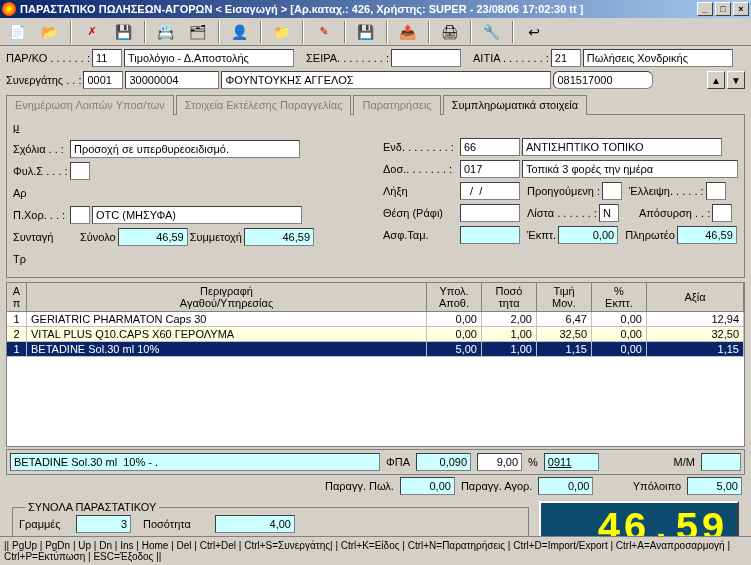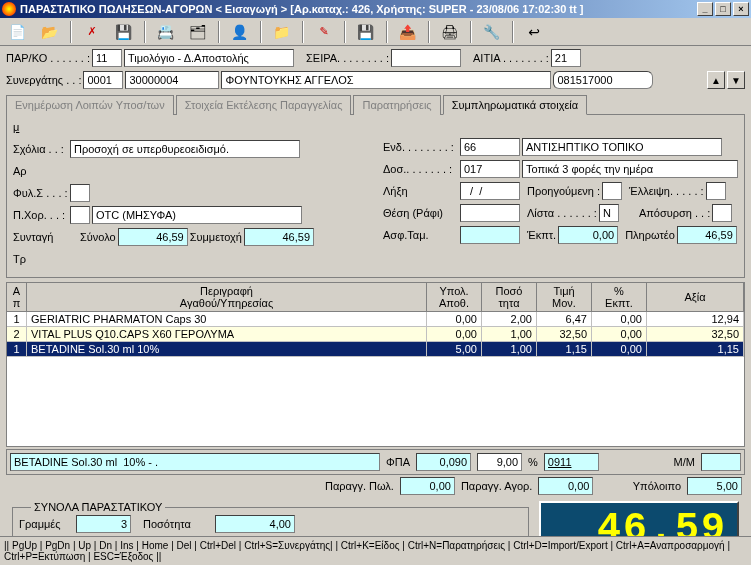--- a/index.html
+++ b/index.html
@@ -15,21 +15,21 @@
 .form-area{padding:2px 6px}
 .row{display:flex;align-items:center;gap:2px;margin-bottom:2px;height:20px}
 .lbl{font-size:11px;color:#000}
 .inp{background:#fff;border:1px solid #808080;border-top-color:#404040;border-left-color:#404040;height:18px;padding:1px 3px;font-size:11px}
 .inp-blue{background:#ccffff}
 .tabs{display:flex;margin-top:4px;border-bottom:1px solid #808080}
 .tab{padding:3px 8px;background:#d4d0c8;border:1px solid #808080;border-bottom:none;margin-right:2px;font-size:11px;color:#808080;position:relative;top:1px}
 .tab.active{background:#d4d0c8;color:#000;border-bottom:1px solid #d4d0c8}
 .panel{border:1px solid #808080;border-top:none;padding:6px;background:#d4d0c8}
 .grp{border:1px solid #808080;padding:6px;position:relative;margin-top:6px}
-.grp-title{position:absolute;top:-7px;left:18px;background:#d4d0c8;padding:0 3px;font-size:11px}
+.grp-title{position:absolute;top:-7px;left:12px;background:#d4d0c8;padding:0 3px;font-size:11px}
 .arrow-btn{width:18px;height:18px;border:1px solid #fff;border-right-color:#404040;border-bottom-color:#404040;background:#d4d0c8;display:flex;align-items:center;justify-content:center;font-size:10px}
 .grid{border:1px solid #808080;background:#fff;margin-top:4px}
 .grid-hdr{display:flex;background:#d4d0c8;border-bottom:1px solid #808080}
 .grid-hdr-cell{border-right:1px solid #808080;padding:2px 4px;text-align:center;font-size:11px;display:flex;align-items:center;justify-content:center}
 .grid-body{height:134px;overflow-y:scroll;background:#fff}
 .grid-row{display:flex;border-bottom:1px solid #c0c0c0;height:15px}
 .grid-row.sel{background:#0a246a;color:#fff}
 .grid-row.alt{background:#ffffe0}
 .grid-cell{border-right:1px solid #c0c0c0;padding:1px 4px;font-size:11px;overflow:hidden;white-space:nowrap}
 .c-num{width:20px;text-align:center}
@@ -85,20 +85,21 @@
 
 <div class="form-area">
   <div class="row">
     <span class="lbl">ΠΑΡ/ΚΟ . . . . . . :</span>
     <input class="inp" style="width: 30px;" value="11">
     <input class="inp" style="width: 170px;" value="Τιμολόγιο - Δ.Αποστολής">
     <span class="lbl" style="margin-left:10px">ΣΕΙΡΑ. . . . . . . . :</span>
     <input class="inp" style="width: 70px;">
     <span class="lbl" style="margin-left:10px">ΑΙΤΙΑ . . . . . . . :</span>
     <input class="inp" style="width: 30px;" value="21">
+    <input class="inp" style="width: 150px;" value="Πωλήσεις Χονδρικής">
   </div>
   <div class="row">
     <span class="lbl">Συνεργάτης . . :</span>
     <input class="inp" style="width: 40px;" value="0001">
     <input class="inp" style="width: 94px;" value="30000004">
     <input class="inp" style="width: 330px;" value="ΦΟΥΝΤΟΥΚΗΣ ΑΓΓΕΛΟΣ">
     <input class="inp" style="width: 100px; border-radius: 6px;" value="081517000">
     <div style="flex:1"></div>
     <div class="arrow-btn">▲</div>
     <div class="arrow-btn">▼</div>
@@ -113,26 +114,26 @@
 
   <div class="panel">
     <div style="display:flex;gap:20px">
       <div style="flex:1">
         <div class="lbl" style="text-decoration:underline;margin-bottom:6px">μ</div>
         <div class="row">
           <span class="lbl" style="width:55px">Σχόλια . . :</span>
           <input class="inp" style="width: 230px;" value="Προσοχή σε υπερθυρεοειδισμό.">
         </div>
         <div class="row">
+          <span class="lbl" style="width:55px">Φυλ.Σ . . . :</span>
+          <input class="inp" style="width: 20px;">
+        </div>
+        <div class="row">
             <span class="lbl">Αρ</span>
           </div>
-        <div class="row">
-          <span class="lbl" style="width:55px">Φυλ.Σ . . . :</span>
-          <input class="inp" style="width: 20px;">
-        </div>
         <div class="row">
           <span class="lbl" style="width:55px">Π.Χορ. . . :</span>
           <input class="inp" style="width: 20px;">
           <input class="inp" style="width: 210px;" value="OTC (ΜΗΣΥΦΑ)">
         </div>
         <div class="row">
           <span class="lbl" style="width:55px">Συνταγή</span>
           <span class="lbl" style="margin-left:10px">Σύνολο</span>
           <input class="inp inp-blue" style="width: 70px; text-align: right;" value="46,59">
           <span class="lbl">Συμμετοχή</span>

